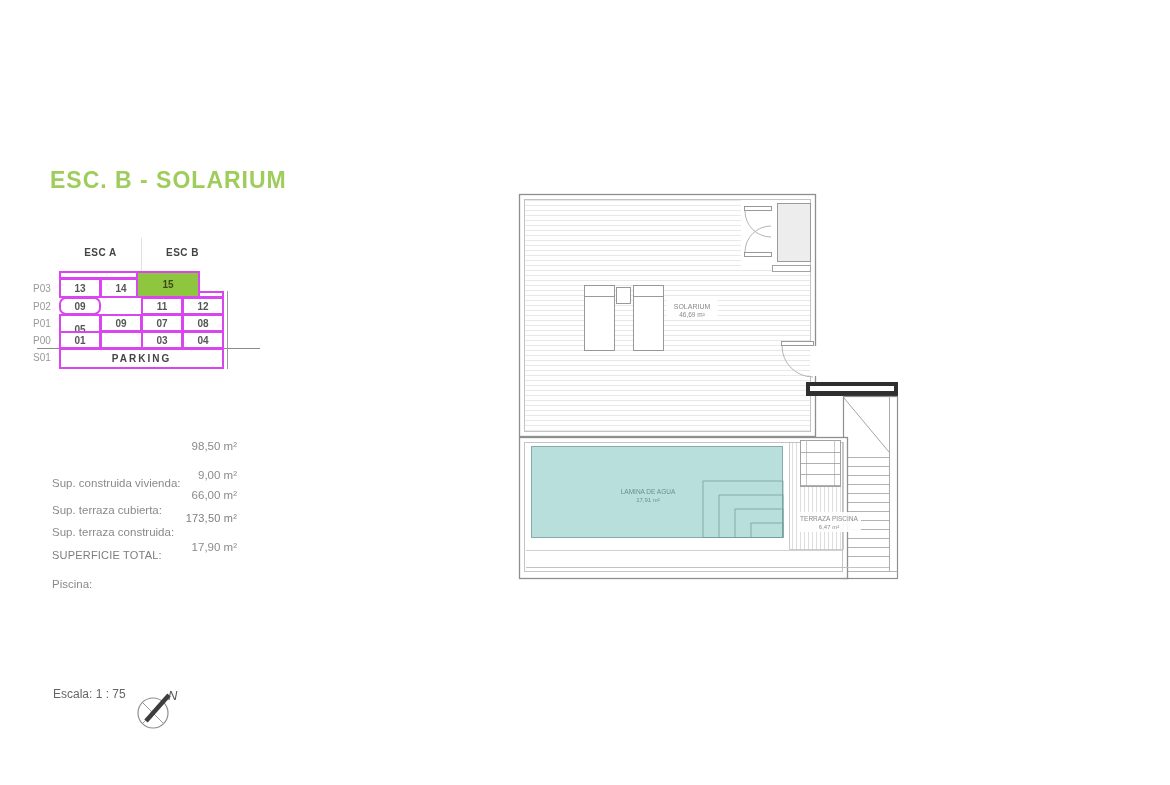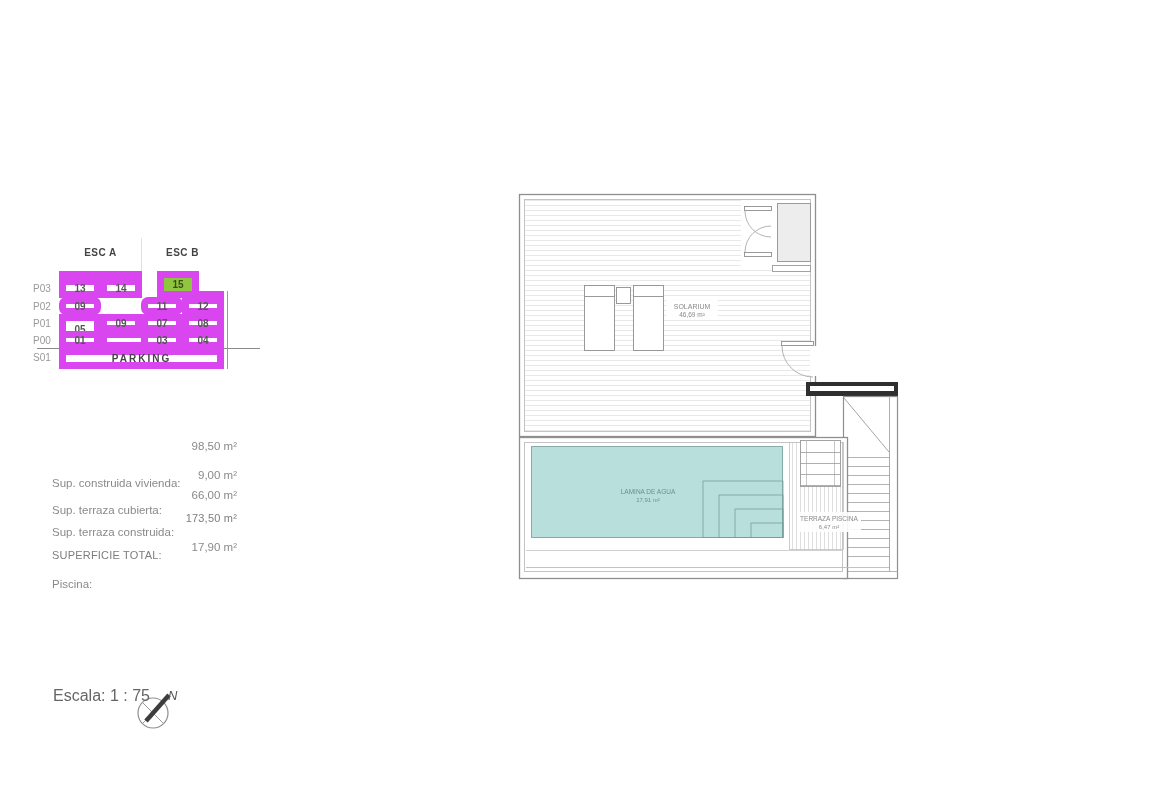--- a/index.html
+++ b/index.html
@@ -2,41 +2,42 @@
 <html><head>
 <meta charset="utf-8">
 <style>
   html,body{margin:0;padding:0;background:#fff;}
   .sheet{position:relative;width:1170px;height:785px;background:#ffffff;
          font-family:"Liberation Sans",sans-serif;overflow:hidden;}
   .abs{position:absolute;}
   .page-title{font-size:23px;letter-spacing:1px;color:#9fcd5c;font-weight:bold;
               font-family:"Liberation Sans",sans-serif;}
   
-  .kcell{position:absolute;box-sizing:border-box;border:7px solid #d946ef;background:#fff;
+  .kcell{position:absolute;box-sizing:border-box;border:2px solid #d946ef;background:#fff;
          display:flex;align-items:center;justify-content:center;
          font-size:10px;font-weight:bold;color:#555;}
   .kcell.highlight{background:#8ec63f;color:#3c4a1e;}
   .khead{position:absolute;font-size:10px;font-weight:bold;color:#444;
          text-align:center;letter-spacing:0.5px;}
   .krow-label{position:absolute;font-size:10px;color:#999;}
   .parking{letter-spacing:2px;font-size:10px;color:#444;}
   
   .area-label{position:absolute;left:52px;width:160px;font-size:11.5px;color:#8a8a8a;margin-top:36px;}
   .area-value{position:absolute;left:147px;width:90px;text-align:right;
               font-size:11.5px;color:#8a8a8a;}
   .area-total{font-size:11px;color:#7d7d7d;letter-spacing:0.2px;}
-  .scale-text{position:absolute;left:53px;top:687px;font-size:16px;color:#666;}
+  .scale-text{position:absolute;left:53px;top:687px;font-size:12px;color:#666;}
   svg{position:absolute;left:0;top:0;}
 </style>
 </head>
 <body>
 
 <div class="sheet">
 
+  <div class="abs page-title" style="left:50px;top:167px;">ESC. B - SOLARIUM</div>
 
   <div>
 
     <div class="abs" style="left:141px;top:238px;width:1px;height:34px;background:#e0e0e0;"></div>
 
     <div class="khead" style="left:59px;top:247px;width:83px;">ESC A</div>
     <div class="khead" style="left:141px;top:247px;width:83px;">ESC B</div>
 
     <div class="krow-label" style="left:33px;top:283px;">P03</div>
     <div class="krow-label" style="left:33px;top:301px;">P02</div>
@@ -47,25 +48,25 @@
     <div class="abs" style="left:37px;top:348px;width:223px;height:1px;background:#8a8a8a;"></div>
 
     <div class="abs" style="left:227px;top:291px;width:1px;height:78px;background:#999;"></div>
 
     <div class="kcell" style="left:59px;top:271px;width:83px;height:8px;"></div>
 
     <div class="kcell" style="left:182px;top:291px;width:42px;height:7px;"></div>
 
     <div class="kcell" style="left:59px;top:278px;width:42px;height:20px;">13</div>
     <div class="kcell" style="left:100px;top:278px;width:42px;height:20px;">14</div>
-    <div class="kcell highlight" style="left:157px;top:271px;width:42px;height:27px;">15</div>
+    <div class="kcell highlight" style="left:136px;top:271px;width:64px;height:27px;">15</div>
 
     <div class="kcell" style="left:59px;top:297px;width:42px;height:18px;border-radius:7px;">09</div>
     <div class="kcell" style="left:100px;top:297px;width:42px;height:18px;margin-top:40px;">10</div>
-    <div class="kcell" style="left:141px;top:297px;width:42px;height:18px;border-radius:7px;">11</div>
+    <div class="kcell" style="left:141px;top:297px;width:42px;height:18px;">11</div>
     <div class="kcell" style="left:182px;top:297px;width:42px;height:18px;">12</div>
 
     <div class="kcell" style="left:59px;top:314px;width:42px;height:30px;">05</div>
     <div class="kcell" style="left:100px;top:314px;width:42px;height:18px;">09</div>
     <div class="kcell" style="left:141px;top:314px;width:42px;height:18px;">07</div>
     <div class="kcell" style="left:182px;top:314px;width:42px;height:18px;">08</div>
 
     <div class="kcell" style="left:59px;top:331px;width:42px;height:18px;">01</div>
     <div class="kcell" style="left:100px;top:331px;width:42px;height:18px;padding-left:44px;">02</div>
     <div class="kcell" style="left:141px;top:331px;width:42px;height:18px;">03</div>

